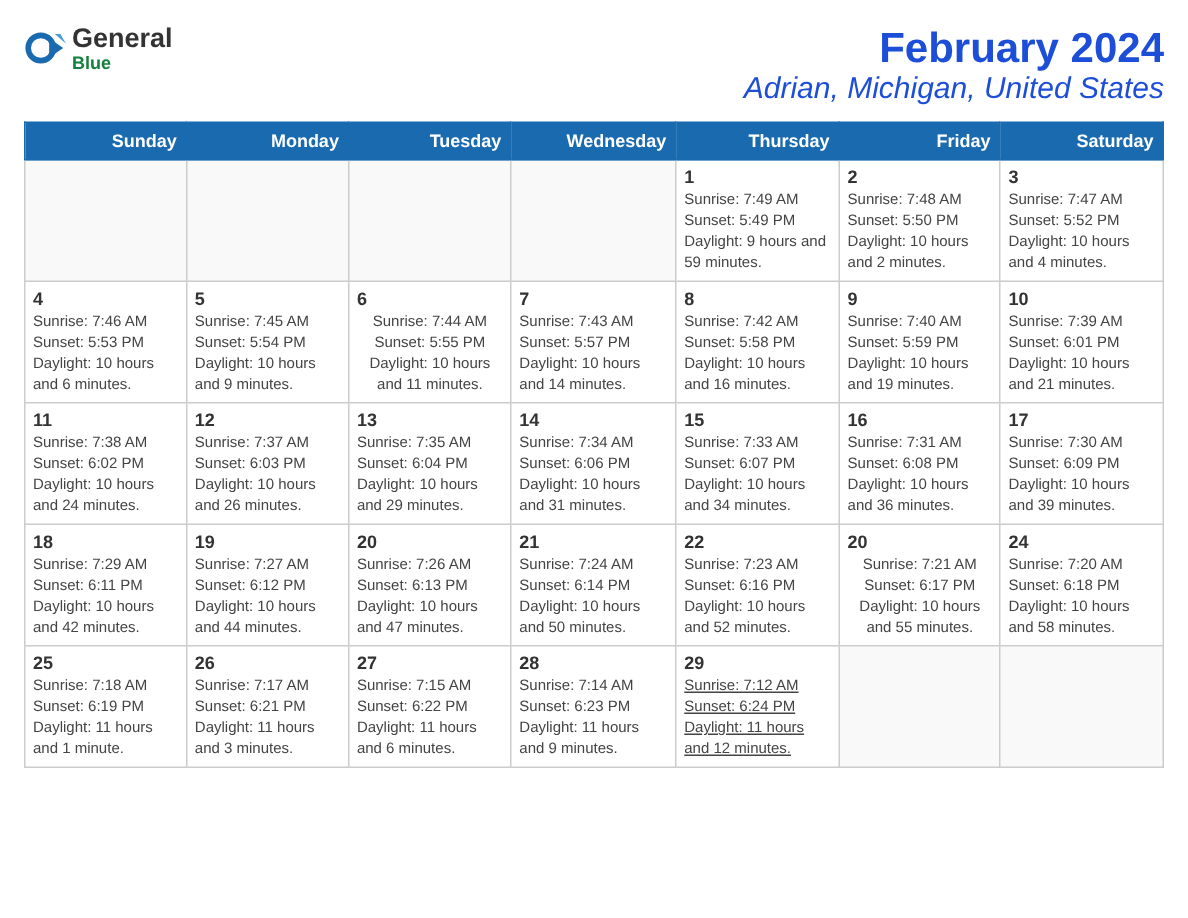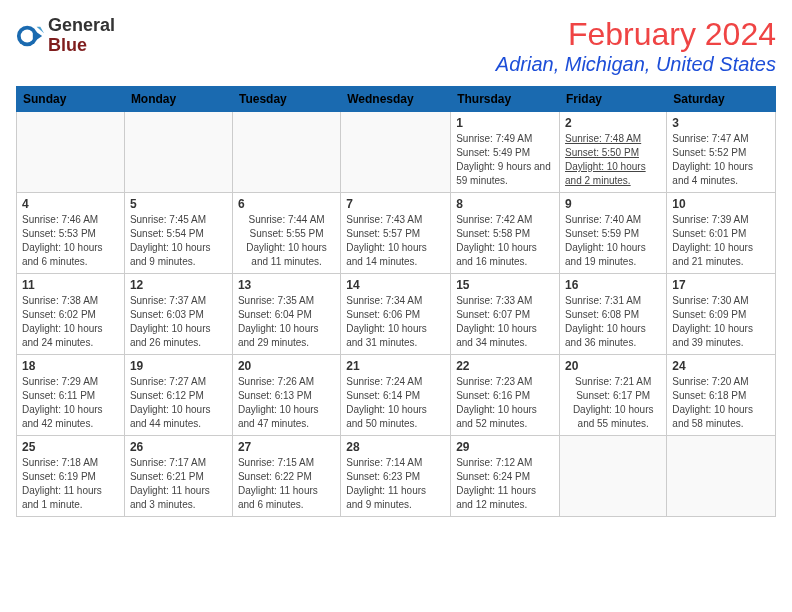--- a/index.html
+++ b/index.html
@@ -29,51 +29,51 @@
       display: flex;
       flex-direction: column;
       line-height: 1.1;
     }
     .logo-general {
       font-size: 18px;
       font-weight: bold;
       color: #333;
     }
     .logo-blue {
-      font-size: 18px;
-      font-weight: bold;
-      color: #7f1d1d;
+      font-size: 12px;
+      font-weight: bold;
+      color: #15803d;
     }
     .logo-icon {
       width: 28px;
       height: 28px;
       margin-right: 4px;
     }
     .title-block {
       text-align: right;
     }
     .month-year {
-      font-size: 32px;
-      font-weight: normal;
-      color: #ef4444;
+      font-size: 28px;
+      font-weight: bold;
+      color: #1d4ed8;
     }
     .location {
       font-size: 20px;
       color: #1d4ed8;
       font-style: italic;
     }
     .calendar {
       width: 100%;
       border-collapse: collapse;
       font-size: 10.5px;
     }
     .calendar th {
       background-color: #1a6ab0;
-      color: #000000;
-      text-align: left;
+      color: #ffffff;
+      text-align: right;
       padding: 5px 6px;
       font-size: 12px;
       font-weight: bold;
       border: 1px solid #1a6ab0;
     }
     .calendar td {
       border: 1px solid #ccc;
       vertical-align: top;
       padding: 4px 5px;
       width: 113px;
@@ -138,21 +138,21 @@
           <td class="empty"></td>
           <td class="empty"></td>
           <td>
             <span class="day-number">1</span>
             <div class="day-info" style="white-space: pre-line;">Sunrise: 7:49 AM
 Sunset: 5:49 PM
 Daylight: 9 hours and 59 minutes.</div>
           </td>
           <td>
             <span class="day-number">2</span>
-            <div class="day-info" style="white-space: pre-line; text-decoration: underline;">Sunrise: 7:48 AM
+            <div class="day-info" style="white-space: pre-line;">Sunrise: 7:48 AM
 Sunset: 5:50 PM
 Daylight: 10 hours and 2 minutes.</div>
           </td>
           <td>
             <span class="day-number">3</span>
             <div class="day-info" style="white-space: pre-line;">Sunrise: 7:47 AM
 Sunset: 5:52 PM
 Daylight: 10 hours and 4 minutes.</div>
           </td>
         </tr>
@@ -308,21 +308,21 @@
 Daylight: 11 hours and 6 minutes.</div>
           </td>
           <td>
             <span class="day-number">28</span>
             <div class="day-info" style="white-space: pre-line;">Sunrise: 7:14 AM
 Sunset: 6:23 PM
 Daylight: 11 hours and 9 minutes.</div>
           </td>
           <td>
             <span class="day-number">29</span>
-            <div class="day-info" style="white-space: pre-line;">Sunrise: 7:12 AM
+            <div class="day-info" style="white-space: pre-line; text-decoration: underline;">Sunrise: 7:12 AM
 Sunset: 6:24 PM
 Daylight: 11 hours and 12 minutes.</div>
           </td>
           <td class="empty"></td>
           <td class="empty"></td>
         </tr>
       </tbody>
   </table>
 </div>
 

